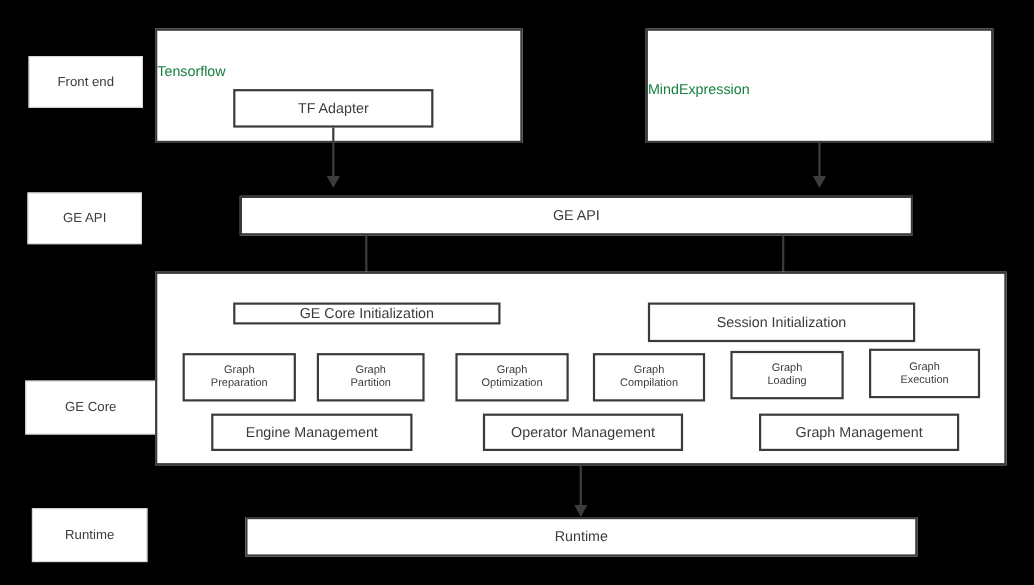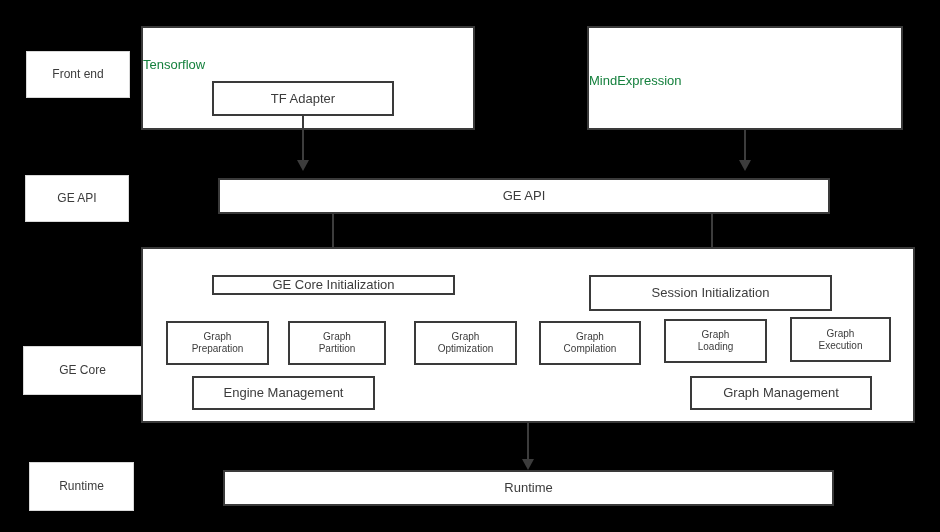--- a/index.html
+++ b/index.html
@@ -157,20 +157,23 @@
 
   <div class="box small-unit" style="left:790px; top:317px; width:101px; height:45px;">
     <span>Graph
 Execution</span>
   </div>
 
   <div class="box mgmt" style="left:192px; top:376px; width:183px; height:34px;">
     <span>Engine Management</span>
   </div>
 
+  <div class="box mgmt" style="left:439px; top:376px; width:182px; height:34px;">
+    <span>Operator Management</span>
+  </div>
 
   <div class="box mgmt" style="left:690px; top:376px; width:182px; height:34px;">
     <span>Graph Management</span>
   </div>
 
   <div class="conn" style="left:527px; top:423px; height:40px;"></div>
   <div class="arrowhead" style="left:522px; top:459px;"></div>
 
   <div class="box bar" style="left:223px; top:470px; width:611px; height:36px;">
     <span>Runtime</span>

